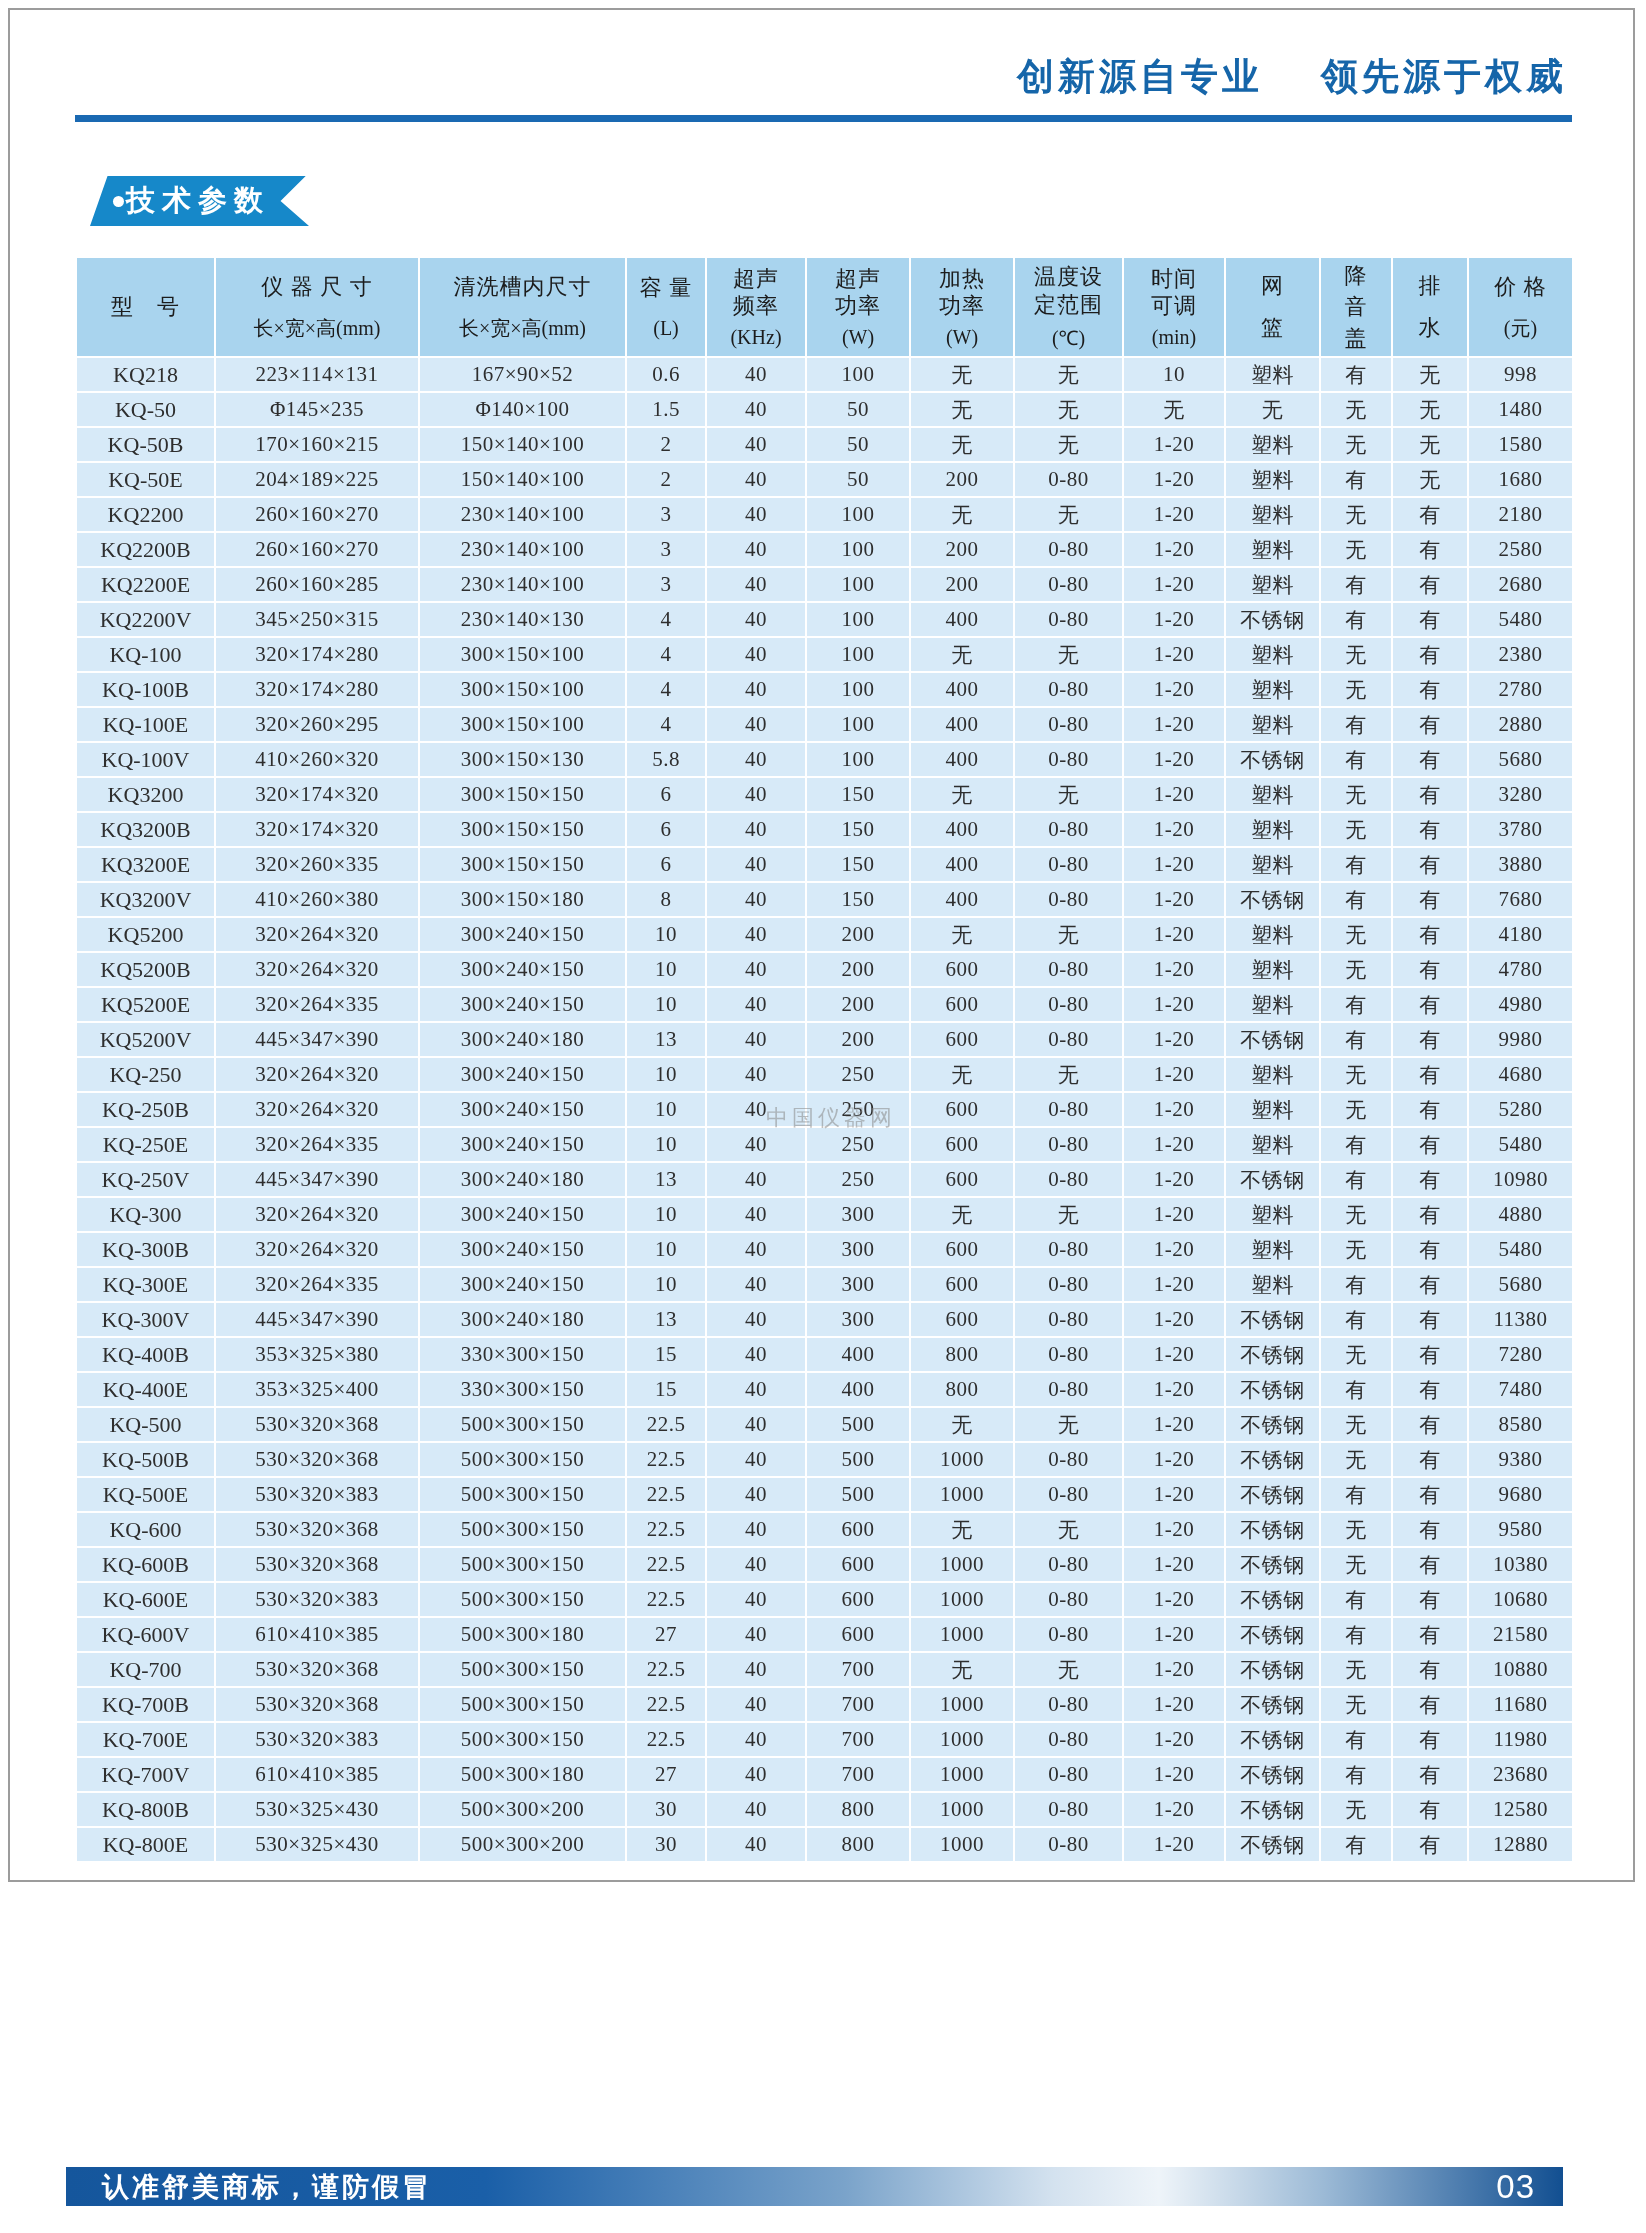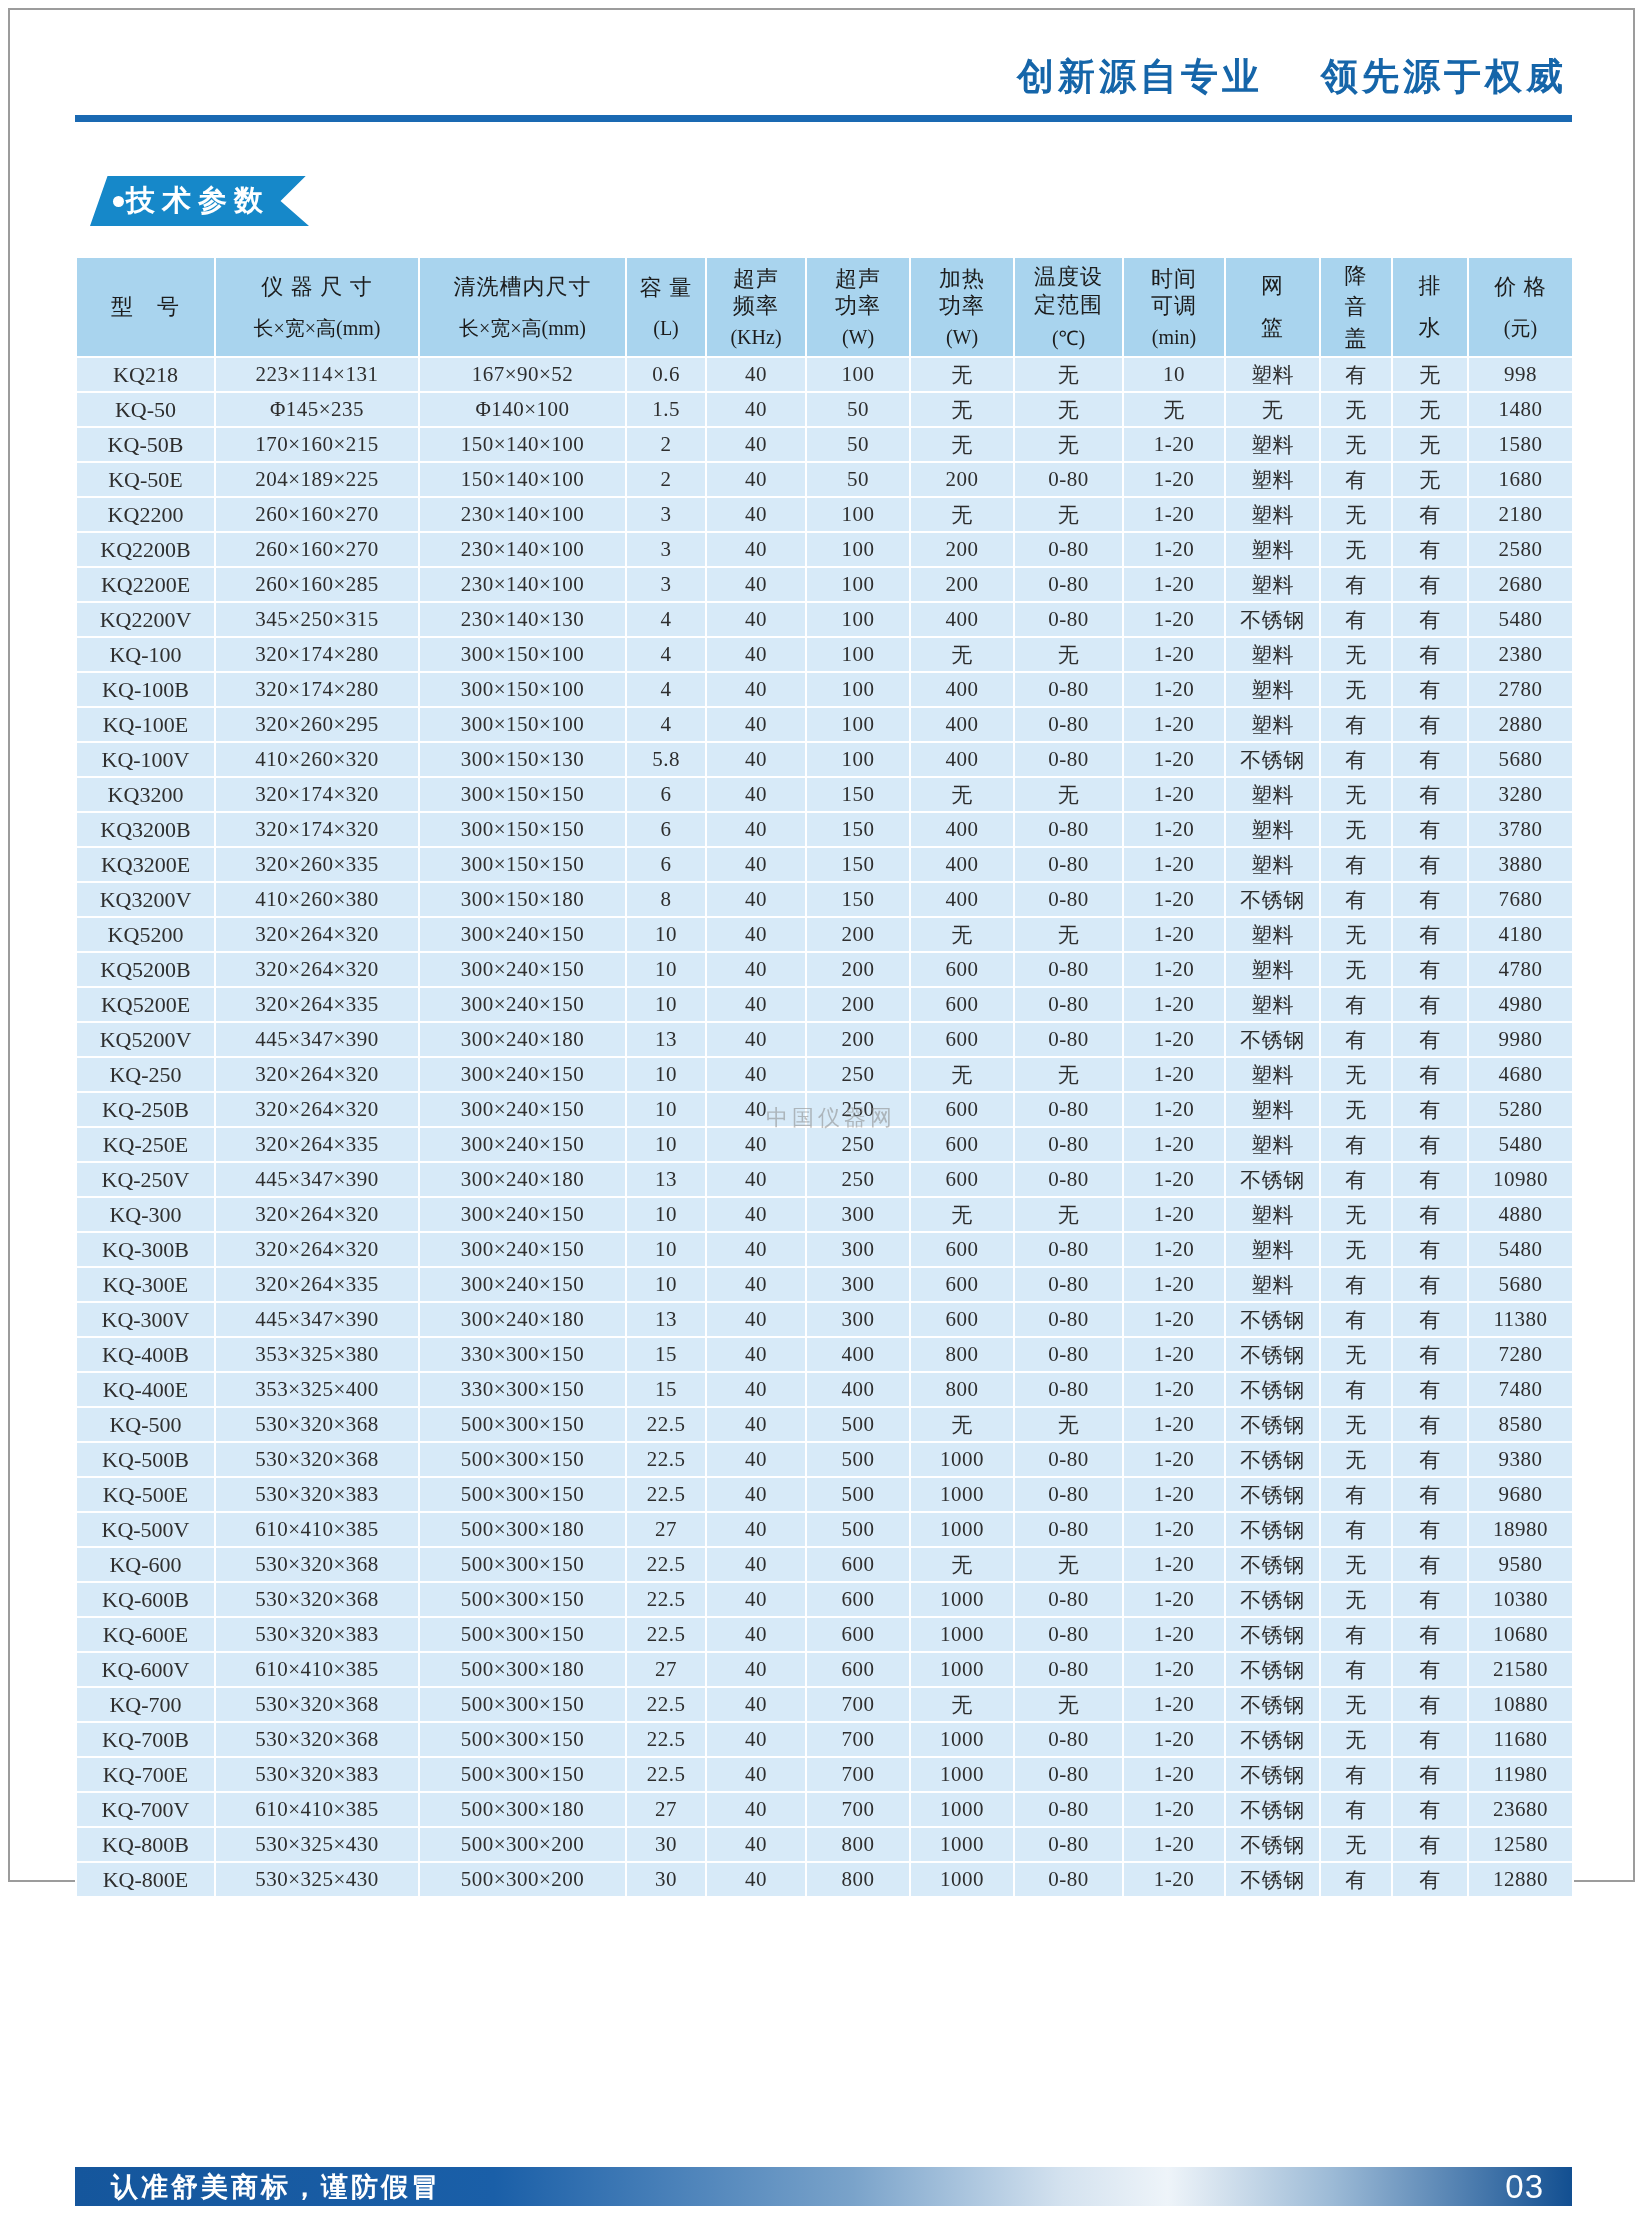--- a/index.html
+++ b/index.html
@@ -69,21 +69,21 @@
   col.c9{width:95px}  col.c10{width:72px} col.c11{width:76px}
   col.c12{width:105px}
   
   .watermark {
     position:absolute; left:756px; top:1093px;
     font-size:22px; letter-spacing:4px; color:var(--watermark-gray,#8a8a8a);
     opacity:0.55; font-family:"Liberation Sans", sans-serif;
   }
   
   .footer-bar {
-    position:absolute; left:65px; top:2157px; width:1497px; height:39px;
+    position:absolute; left:56px; top:2157px; width:1497px; height:39px;
     background:linear-gradient(90deg,
       var(--footer-dark-blue,#15569c) 0%,
       #1a5fa8 28%,
       #7aa3ca 52%,
       #d4e2ef 66%,
       var(--footer-light-blue,#eef4f9) 73%,
       #9cbad6 84%,
       #124f91 100%);
     display:flex; align-items:center; justify-content:space-between;
   }
@@ -722,35 +722,20 @@
           <td>500</td>
           <td>1000</td>
           <td>0-80</td>
           <td>1-20</td>
           <td>不锈钢</td>
           <td>有</td>
           <td>有</td>
           <td>9680</td>
         </tr>
         <tr>
-          <td class="model-cell">KQ-500V</td>
-          <td>610×410×385</td>
-          <td>500×300×180</td>
-          <td>27</td>
-          <td>40</td>
-          <td>500</td>
-          <td>1000</td>
-          <td>0-80</td>
-          <td>1-20</td>
-          <td>不锈钢</td>
-          <td>有</td>
-          <td>有</td>
-          <td>18980</td>
-        </tr>
-        <tr>
           <td class="model-cell">KQ-600</td>
           <td>530×320×368</td>
           <td>500×300×150</td>
           <td>22.5</td>
           <td>40</td>
           <td>600</td>
           <td>无</td>
           <td>无</td>
           <td>1-20</td>
           <td>不锈钢</td>

